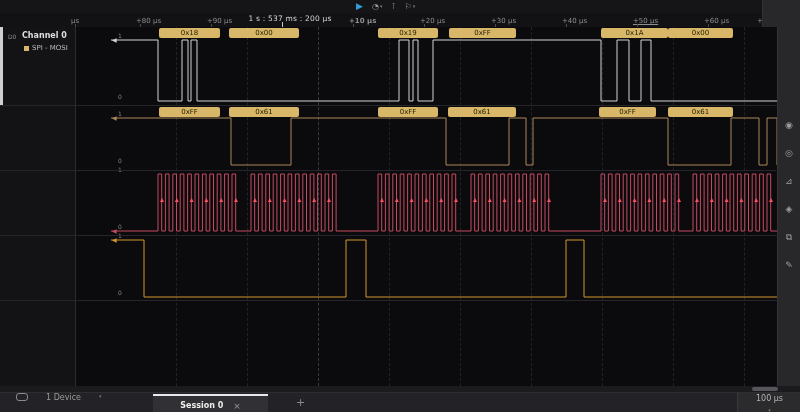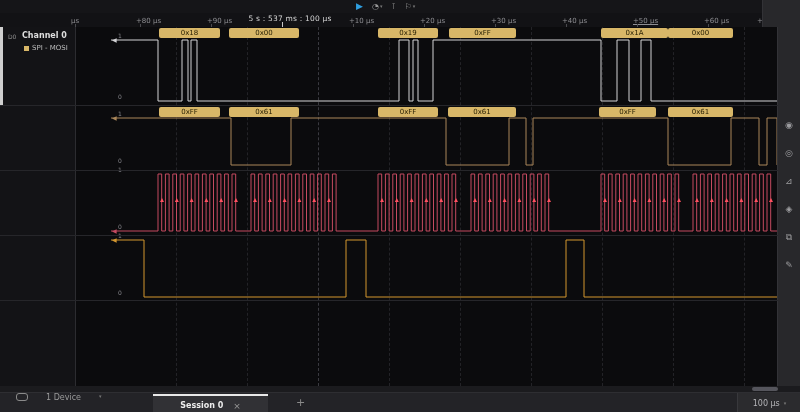--- a/index.html
+++ b/index.html
@@ -46,21 +46,21 @@
   
   .bottombar{position:absolute;left:0;top:392px;width:800px;height:20px;background:#232327;border-top:1px solid #2e2e32;font-size:8px;color:#9a9a9a;}
   .device{position:absolute;left:16px;top:0;height:20px;display:flex;align-items:flex-start;gap:18px;}
   .dev-icon{width:10px;height:6px;border:1px solid #8a8a8a;border-radius:3px;display:inline-block;}
   .caret{font-size:5px;color:#777;}
   .tab{position:absolute;left:153px;top:1px;width:115px;height:19px;background:#313135;border-top:2px solid #e8e8e8;
        display:flex;align-items:center;justify-content:center;gap:10px;color:#ececec;font-weight:bold;}
   .tclose{color:#999;font-weight:normal;font-size:9px;}
   .addtab{position:absolute;left:296px;top:0;height:20px;line-height:20px;font-size:11px;color:#8a8a8a;}
   .zoomsel{position:absolute;left:737px;top:0;width:63px;height:20px;background:#2b2b2e;border-left:1px solid #38383c;
-           display:flex;align-items:center;justify-content:center;gap:4px;color:#b5b5b8;}
+           display:flex;align-items:center;justify-content:center;gap:4px;color:#b5b5b8;flex-direction:column;}
 </style>
 </head>
 <body>
 
 <div id="app">
 
   <div class="toolbar">
     <div class="tbtns">
       <span class="tbtn playbtn">▶</span>
       <span class="tbtn">
@@ -72,29 +72,29 @@
         </span>
       <span class="tbtn">
           <span>⚐</span>
           <span class="caret">▾</span>
         </span>
     </div>
     <span class="reddot"></span>
   </div>
 
   <div class="ruler">
-    <div class="tstamp">5 s : 537 ms : 100 μs</div>
+    <div class="tstamp">1 s : 537 ms : 200 μs</div>
   <div class="tlabel" style="left: 71px;">μs</div>
       <div class="tmark" style="left: 75px;"></div>
       <div class="tlabel" style="left: 136px;">+80 μs</div>
       <div class="tmark" style="left: 140px;"></div>
       <div class="tlabel" style="left: 207px;">+90 μs</div>
       <div class="tmark" style="left: 211px;"></div>
       <div class="tmark center" style="left: 282px;"></div>
-      <div class="tlabel" style="left: 349px;">+10 μs</div>
+      <div class="tlabel" style="left: 349px; font-weight: bold;">+10 μs</div>
       <div class="tmark" style="left: 353px;"></div>
       <div class="tlabel" style="left: 420px;">+20 μs</div>
       <div class="tmark" style="left: 424px;"></div>
       <div class="tlabel" style="left: 491px;">+30 μs</div>
       <div class="tmark" style="left: 495px;"></div>
       <div class="tlabel" style="left: 562px;">+40 μs</div>
       <div class="tmark" style="left: 566px;"></div>
       <div class="tlabel" style="left: 633px; text-decoration: underline;">+50 μs</div>
       <div class="tmark" style="left: 637px;"></div>
       <div class="tlabel" style="left: 704px;">+60 μs</div>

